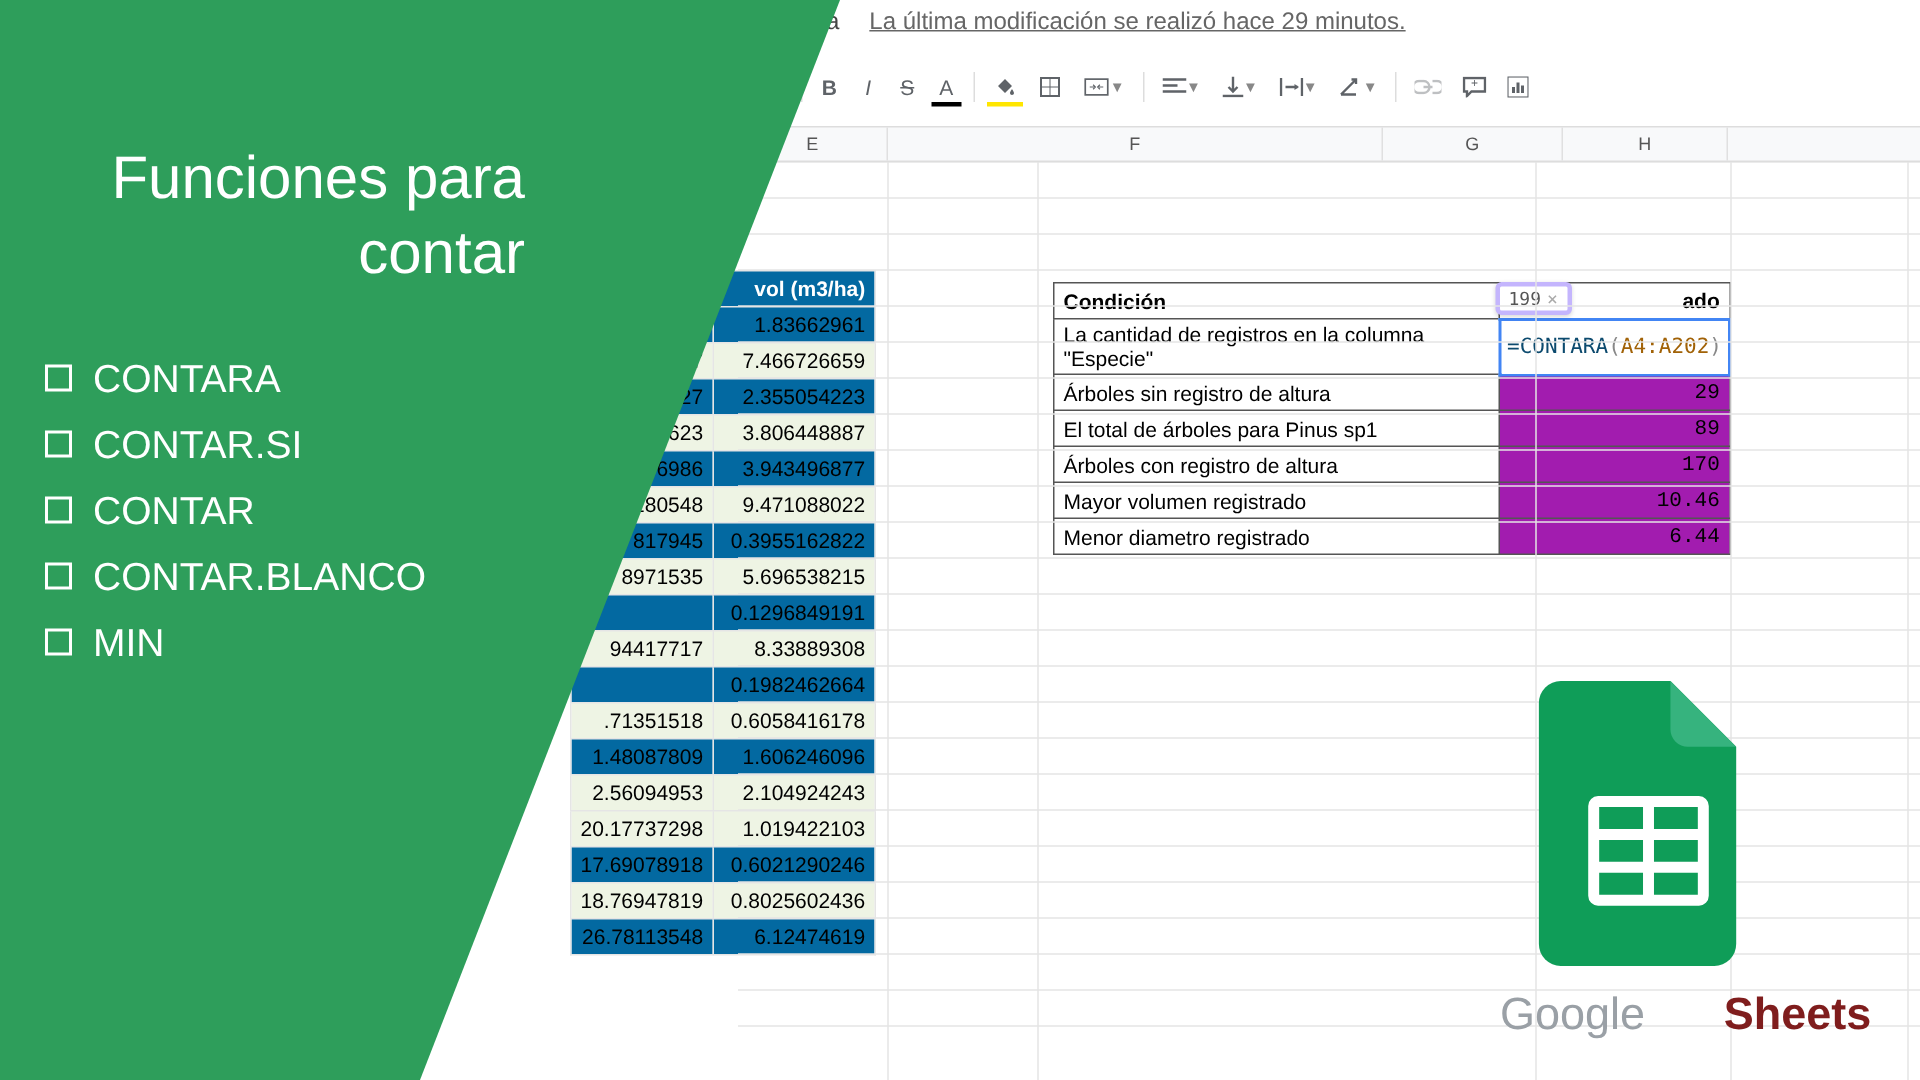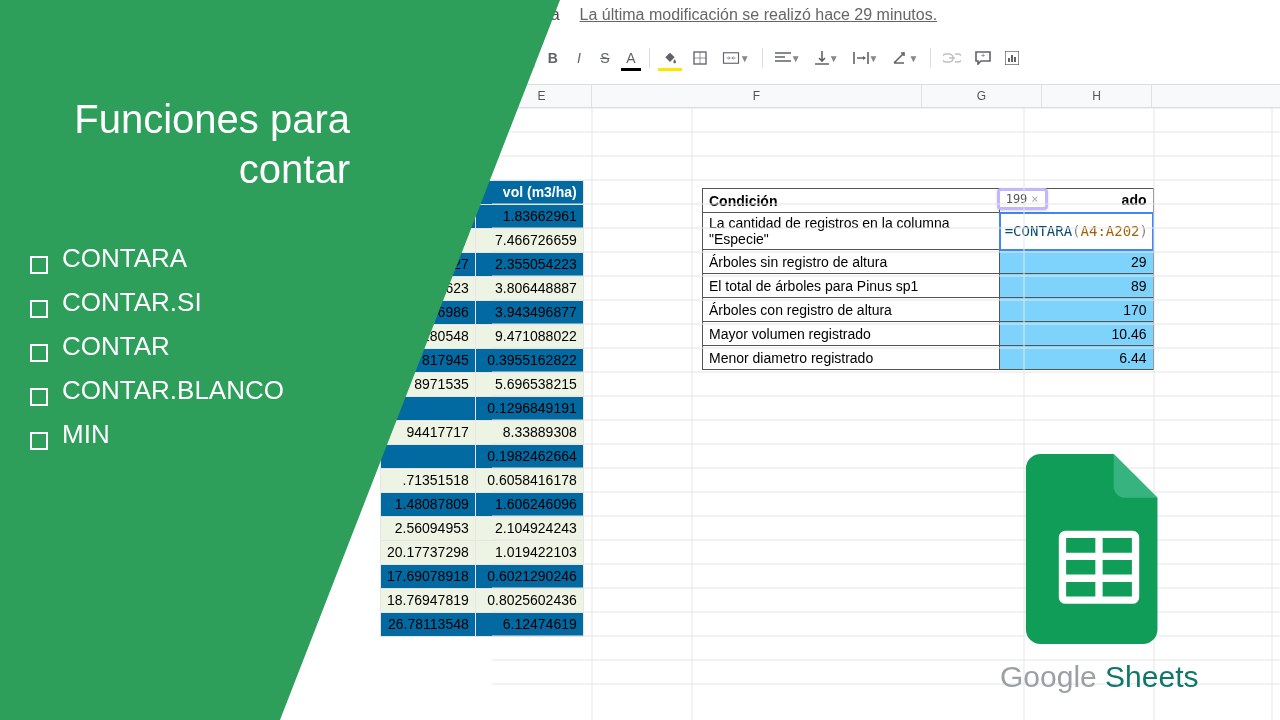--- a/index.html
+++ b/index.html
@@ -28,40 +28,40 @@
   table.g { border-collapse: collapse; }
   table.g td { border: 1px solid #e5e5e5; height: 24px; font-size: 14px; padding: 0 6px; text-align: right; background: #0369a1; }
   .hdr-vol { background: #8fbc5a; color: #fff; font-weight: bold; text-align: center; font-size: 13px; }
   .alt { background: #eef4e4 !important; }
 
   
   .condwrap { position: absolute; left: 702px; top: 188px; width: 452px; }
   table.cond { border-collapse: collapse; width: 100%; }
   table.cond td, table.cond th { border: 1px solid #555; height: 24px; font-size: 14px; padding: 2px 6px; text-align: left; }
   table.cond th { font-weight: bold; }
-  table.cond td.val { text-align: right; background: #7dd3fc; }
+  table.cond td.val { text-align: right; background: #a21caf; font-family: Liberation Mono, monospace; }
   .formula-cell { position: relative; background: #fff; border: 2px solid #4285f4 !important; font-family: Consolas, monospace; font-size: 13px; padding: 2px 4px !important; text-align: left !important; }
   .formula-cell .fn { color: #0c4a6e; }
   .formula-cell .rng { color: #a16207; }
   .formula-cell .par { color: #888; }
   .tooltip199 { position: absolute; top: -26px; left: -4px; background: #fff; border: 3px solid #c4b5fd; border-radius: 4px; padding: 1px 6px; font-size: 12px; color: #555; box-shadow: 0 1px 3px rgba(0,0,0,.15); }
   .tooltip199 .x { color: #aaa; margin-left: 4px; }
 
   
   .overlay { position: absolute; left: 0; top: 0; width: 640px; height: 720px; }
   .ov-bg { position: absolute; left: 0; top: 0; width: 640px; height: 720px; fill: #2e9e5b; }
   .ov-title { position: absolute; left: 0; top: 94px; width: 350px; text-align: right; color: #fff; font-size: 40px; font-weight: 300; line-height: 1.25; font-family: "Segoe UI Light", "Segoe UI", Arial, sans-serif; }
   .ov-list { position: absolute; left: 30px; top: 230px; color: #fff; font-size: 26px; font-weight: 300; font-family: "Segoe UI", Arial, sans-serif; }
-  .ov-li { display: flex; align-items: flex-end; gap: 14px; height: 44px; }
+  .ov-li { display: flex; align-items: center; gap: 14px; height: 44px; }
   .ov-box { width: 18px; height: 18px; border: 2px solid #fff; }
 
   
   .gs-logo { position: absolute; left: 1024px; top: 454px; width: 150px; height: 190px; }
   .gs-brand { position: absolute; left: 1000px; top: 660px; font-size: 30px; color: #9aa0a6; font-family: "Product Sans", Arial, sans-serif; }
-  .gs-brand b { color: #0f766e; font-weight: 400; }
+  .gs-brand b { color: #7f1d1d; font-weight: 700; margin-left: 44px; }
 </style>
 </head>
 <body>
 
 <div class="sheets">
 
   <div class="menubar">
     <span>erramientas</span>
     <span>Ayuda</span>
     <span class="mod">La última modificación se realizó hace 29 minutos.</span>

